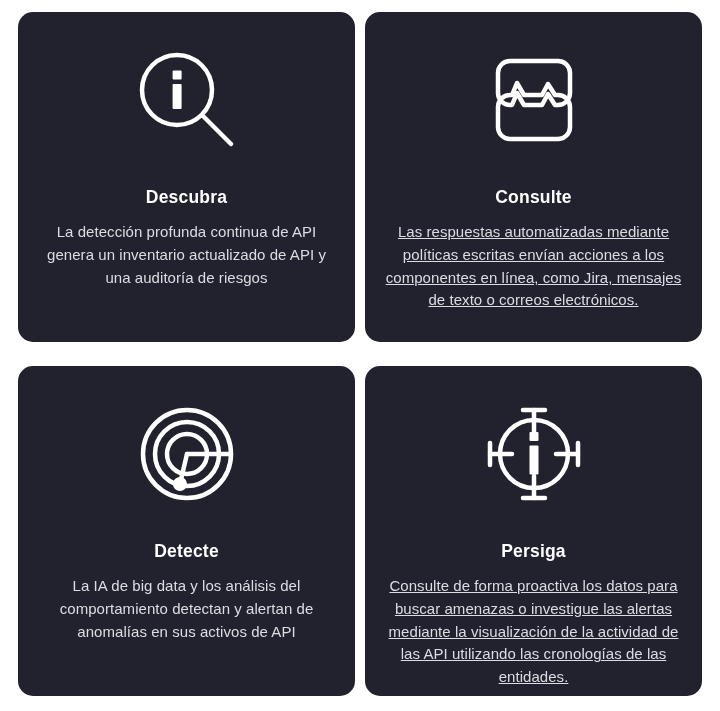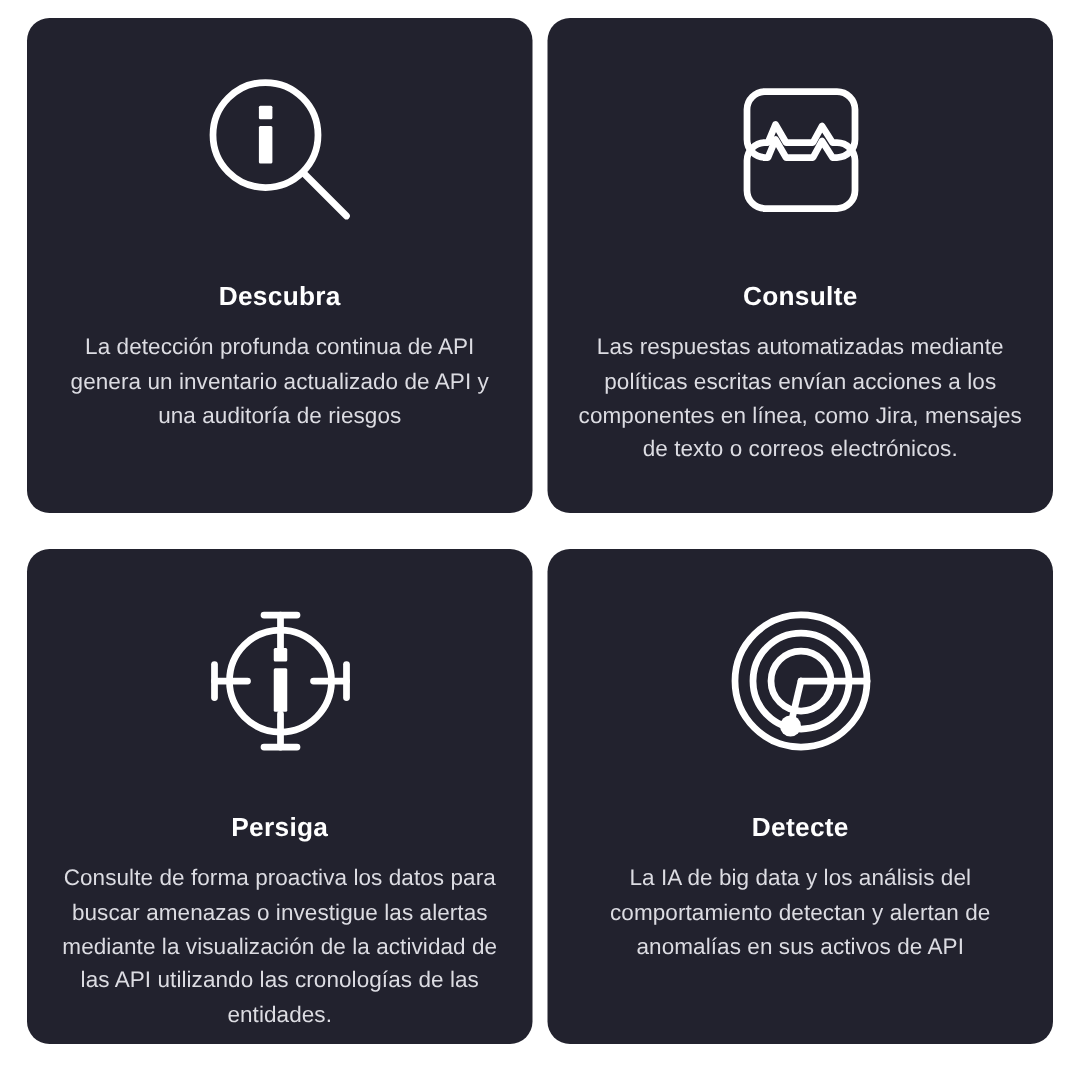--- a/index.html
+++ b/index.html
@@ -60,20 +60,21 @@
     color: #dcdce2;
     font-size: 15px;
     line-height: 1.52;
     text-align: center;
     margin: 13px 0 0 0;
     max-width: 300px;
     letter-spacing: 0.05px;
   }
   .card-desc.wide {
     max-width: 310px;
+    text-decoration: underline;
   }
 </style>
 </head>
 <body>
 
 <div class="grid">
 
   <div class="card">
     <div class="icon-wrap">
       <svg width="104" height="104" viewBox="0 0 104 104" aria-hidden="true">
@@ -98,49 +99,49 @@
         </g>
       </svg>
     </div>
     <div class="card-title">Consulte</div>
     <div class="card-desc wide">Las respuestas automatizadas mediante políticas escritas envían acciones a los componentes en línea, como Jira, mensajes de texto o correos electrónicos.</div>
   </div>
 
   <div class="card">
     <div class="icon-wrap">
       <svg width="104" height="104" viewBox="0 0 104 104" aria-hidden="true">
+        <g fill="none" stroke="#ffffff" stroke-width="4.5">
+          <circle cx="52" cy="52" r="44"></circle>
+          <circle cx="52" cy="52" r="32"></circle>
+          <circle cx="52" cy="52" r="20"></circle>
+          <path d="M 52 52 L 96 52" stroke-linecap="round"></path>
+          <path d="M 52 52 L 44 86" stroke-linecap="round"></path>
+        </g>
+        <circle cx="45" cy="82" r="7" fill="#ffffff"></circle>
+      </svg>
+    </div>
+    <div class="card-title">Detecte</div>
+    <div class="card-desc">La IA de big data y los análisis del comportamiento detectan y alertan de anomalías en sus activos de API</div>
+  </div>
+
+  <div class="card">
+    <div class="icon-wrap">
+      <svg width="104" height="104" viewBox="0 0 104 104" aria-hidden="true">
         <g fill="none" stroke="#ffffff" stroke-width="4.5" stroke-linecap="round">
           <circle cx="52" cy="52" r="34"></circle>
           <line x1="52" y1="8" x2="52" y2="30"></line>
           <line x1="52" y1="74" x2="52" y2="96"></line>
           <line x1="8" y1="52" x2="30" y2="52"></line>
           <line x1="74" y1="52" x2="96" y2="52"></line>
           <line x1="41" y1="8" x2="63" y2="8"></line>
           <line x1="41" y1="96" x2="63" y2="96"></line>
           <line x1="8" y1="41" x2="8" y2="63"></line>
           <line x1="96" y1="41" x2="96" y2="63"></line>
         </g>
         <rect x="47.5" y="30" width="9" height="9" rx="1" fill="#ffffff"></rect>
         <rect x="47.5" y="43.5" width="9" height="29" rx="1" fill="#ffffff"></rect>
       </svg>
     </div>
     <div class="card-title">Persiga</div>
     <div class="card-desc wide">Consulte de forma proactiva los datos para buscar amenazas o investigue las alertas mediante la visualización de la actividad de las API utilizando las cronologías de las entidades.</div>
   </div>
 
-  <div class="card">
-    <div class="icon-wrap">
-      <svg width="104" height="104" viewBox="0 0 104 104" aria-hidden="true">
-        <g fill="none" stroke="#ffffff" stroke-width="4.5">
-          <circle cx="52" cy="52" r="44"></circle>
-          <circle cx="52" cy="52" r="32"></circle>
-          <circle cx="52" cy="52" r="20"></circle>
-          <path d="M 52 52 L 96 52" stroke-linecap="round"></path>
-          <path d="M 52 52 L 44 86" stroke-linecap="round"></path>
-        </g>
-        <circle cx="45" cy="82" r="7" fill="#ffffff"></circle>
-      </svg>
-    </div>
-    <div class="card-title">Detecte</div>
-    <div class="card-desc">La IA de big data y los análisis del comportamiento detectan y alertan de anomalías en sus activos de API</div>
-  </div>
-
 </div>
 
 </body></html>

